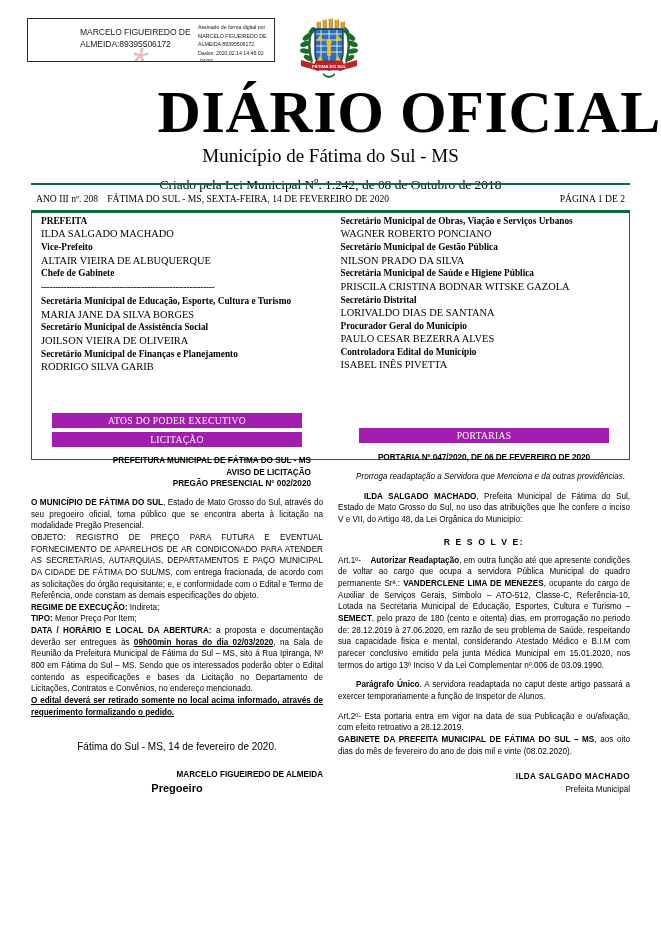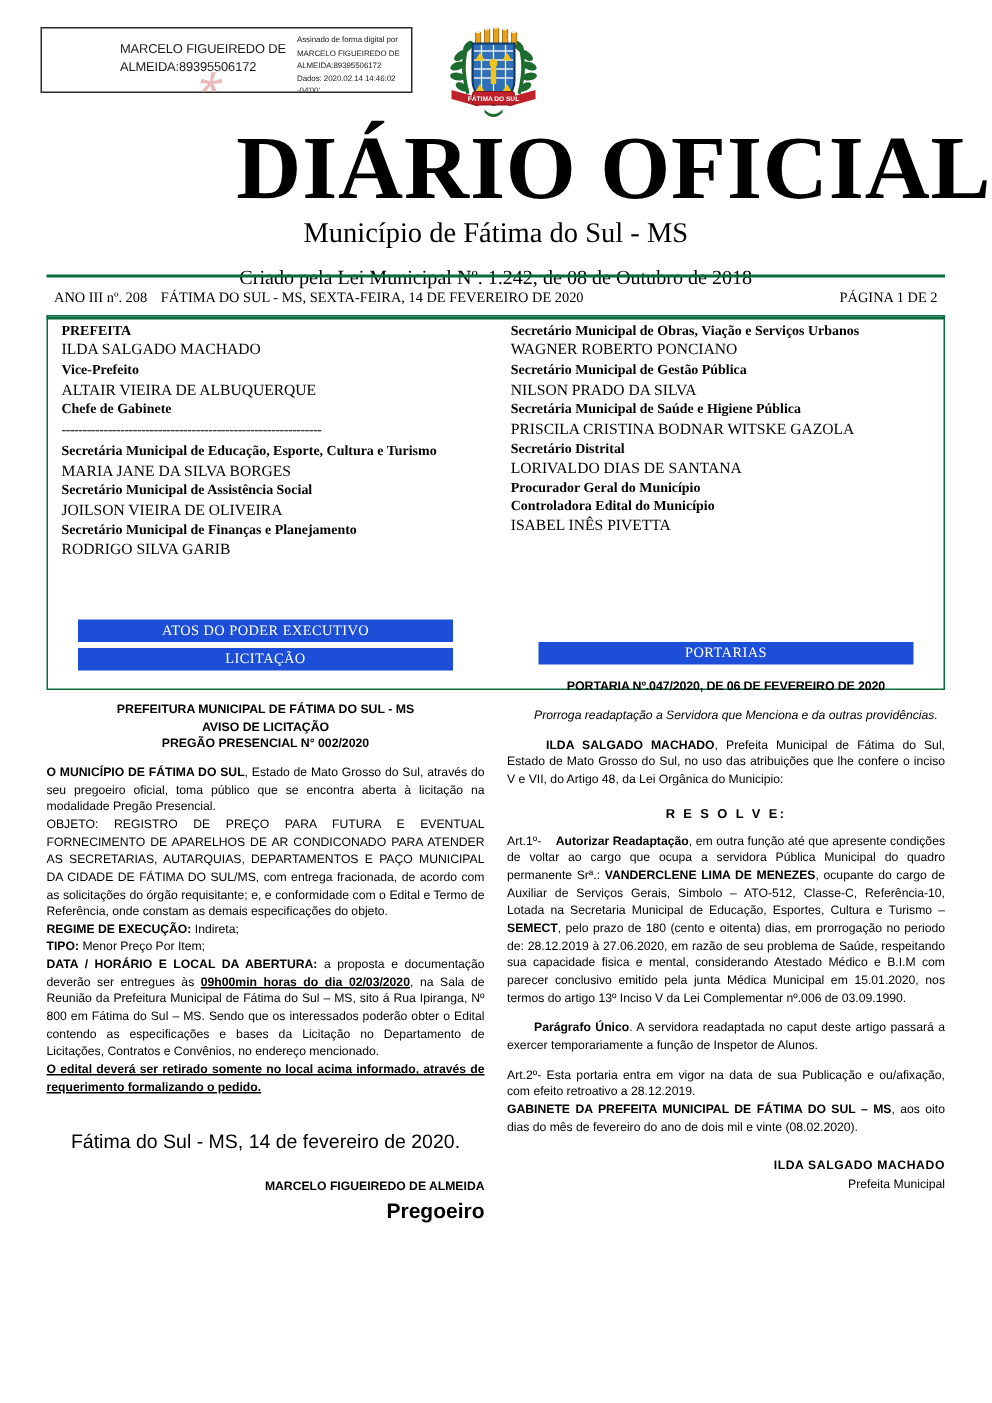--- a/index.html
+++ b/index.html
@@ -173,21 +173,21 @@
     font-size: 9.3px;
     line-height: 1.45;
     letter-spacing: -0.3px;
     white-space: nowrap;
     overflow: hidden;
     margin: 1px 0 1px 0;
   }
 
   
   .banner {
-    background: #1d4ed8;
+    background: #a21caf;
     color: #ffffff;
     text-align: center;
     font-family: "Liberation Serif", serif;
     font-size: 9.6px;
     letter-spacing: 0.3px;
     padding: 2px 0 2px 0;
     box-sizing: border-box;
   }
 
   
@@ -207,57 +207,57 @@
   .col.right { left: 307px; }
 
   .banner-wide { width: 250px; margin: 0 auto; }
   .banner-exec { width: 250px; margin: 0 auto 4px auto; }
 
   .lic-head {
     font-family: "Liberation Sans", sans-serif;
     font-weight: bold;
     font-size: 8.2px;
     line-height: 1.42;
-    text-align: center;
-    margin: 20px 0 0 0;
+    text-align: right;
+    margin: 8px 0 0 0;
     padding: 0 12px;
   }
   .para {
     font-family: "Liberation Sans", sans-serif;
     font-size: 8.15px;
     line-height: 1.43;
     text-align: justify;
     margin: 0;
     padding: 0;
   }
   .para.first { margin-top: 7px; }
   .b { font-weight: bold; }
   .bu { font-weight: bold; text-decoration: underline; }
 
   .sign-line {
     font-family: "Liberation Sans", sans-serif;
-    font-size: 13px;
+    font-size: 10px;
     line-height: 1.45;
     text-align: center;
     margin: 0;
   }
   .sign-bold {
     font-family: "Liberation Sans", sans-serif;
     font-size: 8.15px;
     font-weight: bold;
     line-height: 1.45;
     text-align: right;
     margin: 0;
   }
   .sign-sub {
     font-family: "Liberation Sans", sans-serif;
-    font-size: 14px;
-    font-weight: bold;
-    line-height: 1.45;
-    text-align: right;
+    font-size: 11px;
+    font-weight: bold;
+    line-height: 1.45;
+    text-align: center;
     margin: 0;
   }
   .sp-sm { height: 8px; }
   .sp-md { height: 14px; }
   .sp-lg { height: 22px; }
 
   .port-title {
     font-family: "Liberation Sans", sans-serif;
     font-weight: bold;
     font-size: 8.3px;
@@ -407,20 +407,21 @@
     <div class="off-col right">
       <div class="off-role">Secretário Municipal de Obras, Viação e Serviços Urbanos</div>
       <div class="off-name">WAGNER ROBERTO PONCIANO</div>
       <div class="off-role">Secretário Municipal de Gestão Pública</div>
       <div class="off-name">NILSON PRADO DA SILVA</div>
       <div class="off-role">Secretária Municipal de Saúde e Higiene Pública</div>
       <div class="off-name">PRISCILA CRISTINA BODNAR WITSKE GAZOLA</div>
       <div class="off-role">Secretário Distrital</div>
       <div class="off-name">LORIVALDO DIAS DE SANTANA</div>
       <div class="off-role">Procurador Geral do Município</div>
+      <div class="off-name">PAULO CESAR BEZERRA ALVES</div>
       <div class="off-role">Controladora Edital do Município</div>
       <div class="off-name">ISABEL INÊS PIVETTA</div>
     </div>
   </div>
 
   <div class="body-cols">
 
     <div class="col left">
       <div class="banner banner-exec">ATOS DO PODER EXECUTIVO</div>
       <div class="banner banner-wide">LICITAÇÃO</div>

